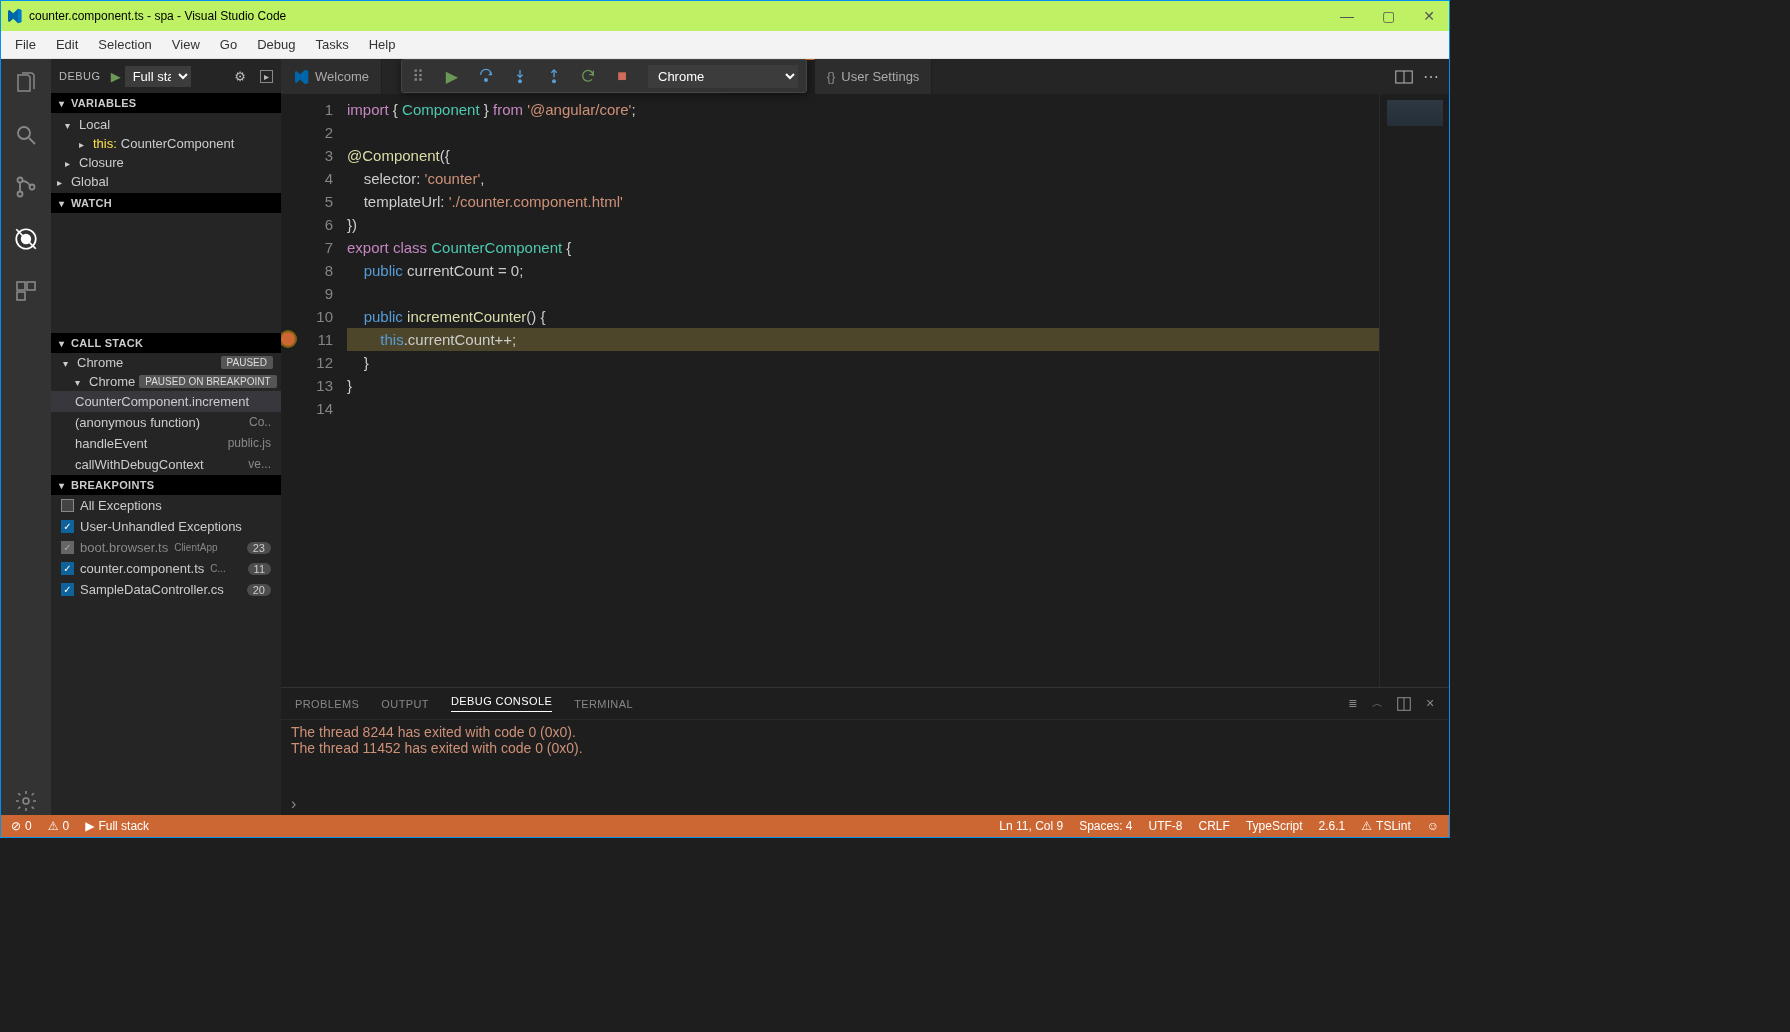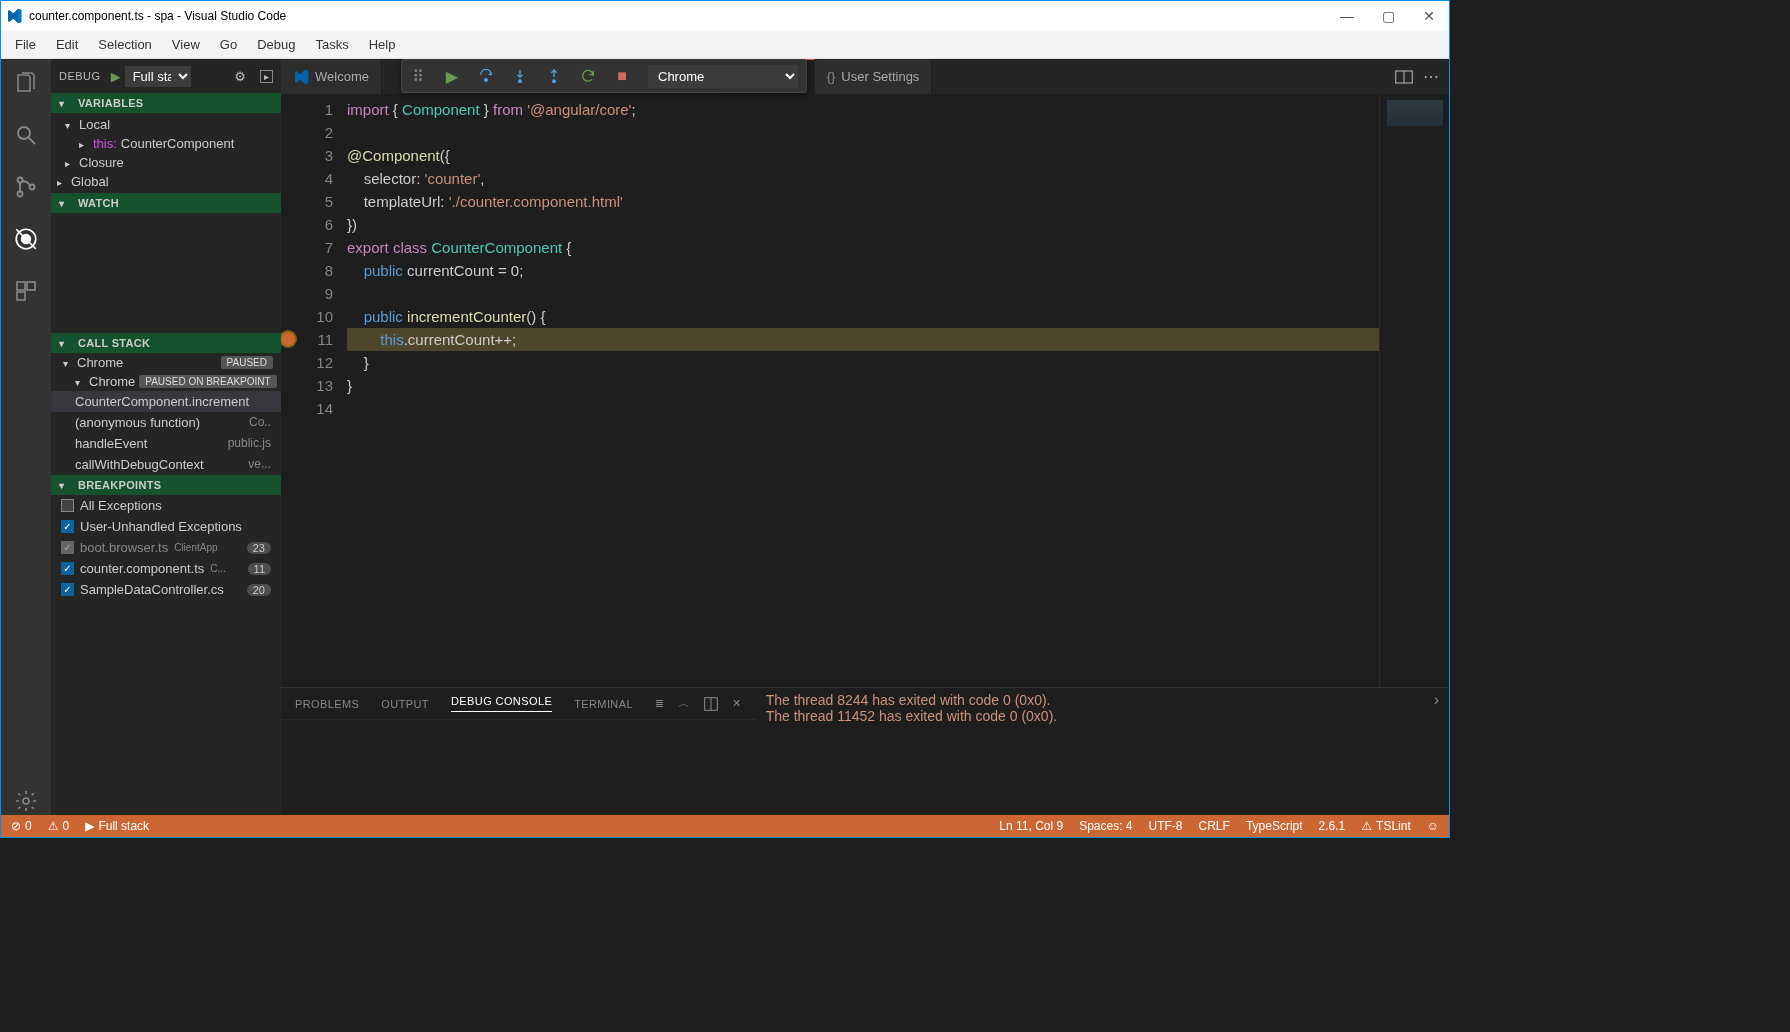--- a/index.html
+++ b/index.html
@@ -1,38 +1,38 @@
 <!DOCTYPE html>
 <html><head>
 <meta charset="utf-8">
 <style>
 * { margin:0; padding:0; box-sizing:border-box; font-family:"Segoe UI",Arial,sans-serif; }
 body { width:1450px; height:838px; background:#1e1e1e; color:#ccc; overflow:hidden; display:flex; flex-direction:column; border:1px solid #0090f0; }
-.titlebar { height:30px; background:#ffffff; color:#000; display:flex; align-items:center; padding:0 4px; font-size:12px; }
+.titlebar { height:30px; background:#bef264; color:#000; display:flex; align-items:center; padding:0 4px; font-size:12px; }
 .titlebar .icon { width:18px; height:18px; margin-right:6px; display:flex; align-items:center; justify-content:center; }
 .titlebar .title { flex:1; }
 .titlebar .winbtns { display:flex; gap:28px; padding-right:10px; color:#555; font-size:14px; }
 .menubar { height:28px; background:#f3f3f3; color:#333; display:flex; align-items:center; font-size:13px; padding:0 6px; gap:4px; border-bottom:1px solid #e2e2e2;}
 .menubar span { padding:2px 8px; cursor:pointer; }
 .main { flex:1; display:flex; overflow:hidden; }
 .activitybar { width:50px; background:#333333; display:flex; flex-direction:column; align-items:center; padding-top:10px; gap:24px; }
 .activitybar .aicon { width:28px; height:28px; color:#888; cursor:pointer; display:flex; align-items:center; justify-content:center; }
 .activitybar .aicon.active { color:#fff; }
 .activitybar .spacer { flex:1; }
 .sidebar { width:230px; background:#252526; display:flex; flex-direction:column; font-size:13px; color:#ccc; overflow:hidden; }
 .sidebar .dbgheader { height:34px; display:flex; align-items:center; padding:0 8px; gap:4px; background:#252526; }
 .sidebar .dbgheader .lbl { font-size:11px; color:#bbb; letter-spacing:0.5px; }
 .sidebar .dbgheader .play { color:#6a9955; margin-left:6px; }
 .sidebar .dbgheader select { background:#3c3c3c; border:none; color:#fff; font-size:13px; padding:2px 4px; width:66px; }
-.section-header { background:#14532d; font-size:11px; font-weight:bold; padding:4px 8px; letter-spacing:0.3px; text-transform:uppercase; color:#ccc; display:flex; align-items:center; gap:9px; }
+.section-header { background:#000000; font-size:11px; font-weight:bold; padding:4px 8px; letter-spacing:0.3px; text-transform:uppercase; color:#ccc; display:flex; align-items:center; gap:2px; }
 .tree { padding:2px 0; }
 .tree-item { display:flex; align-items:center; font-size:13px; padding:2px 8px; white-space:nowrap; overflow:hidden; gap:4px; }
 .caret::before { content:"▸"; color:#ccc; font-size:10px; display:inline-block; width:10px; }
 .caret.open::before { content:"▾"; }
-.varname { color:#d946ef; }
+.varname { color:#fde047; }
 .vartype { color:#ccc; }
 .paused { font-size:10px; background:#555; color:#ddd; padding:1px 6px; border-radius:2px; margin-left:auto; }
 .callrow { padding:3px 10px 3px 24px; font-size:13px; font-family:Consolas,monospace; display:flex; gap:10px; white-space:nowrap; overflow:hidden; }
 .callrow.sel { background:#37373d; }
 .callsrc { color:#888; font-size:12px; margin-left:auto; }
 .bp-row { display:flex; align-items:center; gap:6px; padding:3px 10px; font-size:13px; }
 .bp-row .cb { width:13px; height:13px; border:1px solid #888; background:#444; display:flex; align-items:center; justify-content:center; font-size:10px; color:#fff; }
 .bp-row .cb.on { background:#0e639c; border-color:#0e639c; }
 .bp-row .cb.dim { background:#666; border-color:#666; color:#aaa; }
 .bp-row .badge { background:#4d4d4d; color:#ccc; font-size:11px; padding:0 6px; border-radius:6px; margin-left:auto; }
@@ -53,21 +53,21 @@
 .codelines { flex:1; padding-top:4px; white-space:pre; }
 .hl-line { background:#4d462a; display:inline-block; width:100%; }
 .tok-kw { color:#c586c0; }
 .tok-cls { color:#4ec9b0; }
 .tok-str { color:#ce9178; }
 .tok-fn { color:#dcdcaa; }
 .tok-this { color:#569cd6; }
 .tok-mod { color:#569cd6; }
 .minimap { width:70px; background:#1e1e1e; border-left:1px solid #2a2a2a; position:relative; }
 .minimap .blob { position:absolute; top:6px; right:6px; width:56px; height:26px; background:linear-gradient(#3a4a5a,#2a3a4a); opacity:.6;}
-.panel { border-top:1px solid #333; background:#1e1e1e; height:128px; display:flex; flex-direction:row; }
+.panel { border-top:1px solid #333; background:#1e1e1e; height:128px; display:flex; flex-direction:column; }
 .panel-tabs { display:flex; align-items:center; gap:22px; padding:0 14px; height:32px; font-size:11px; color:#888; letter-spacing:0.4px; border-bottom:1px solid #2a2a2a;}
 .panel-tabs span.ptab { cursor:pointer; }
 .panel-tabs span.ptab.active { color:#fff; border-bottom:1px solid #fff; padding-bottom:4px; }
 .panel-tabs .right { margin-left:auto; display:flex; gap:14px; align-items:center; }
 .console { flex:1; font-family:Consolas,monospace; font-size:14px; color:#ce9178; padding:4px 10px; overflow:hidden; }
 .console-input { padding:2px 10px; color:#888; font-family:Consolas,monospace;}
 .statusbar { height:22px; background:#cc6633; color:#fff; display:flex; align-items:center; font-size:12px; padding:0 10px; gap:16px; }
 .statusbar .sb-item { display:flex; align-items:center; gap:4px; }
 .statusbar .right { margin-left:auto; display:flex; gap:16px; align-items:center; }
 svg { display:block; }

